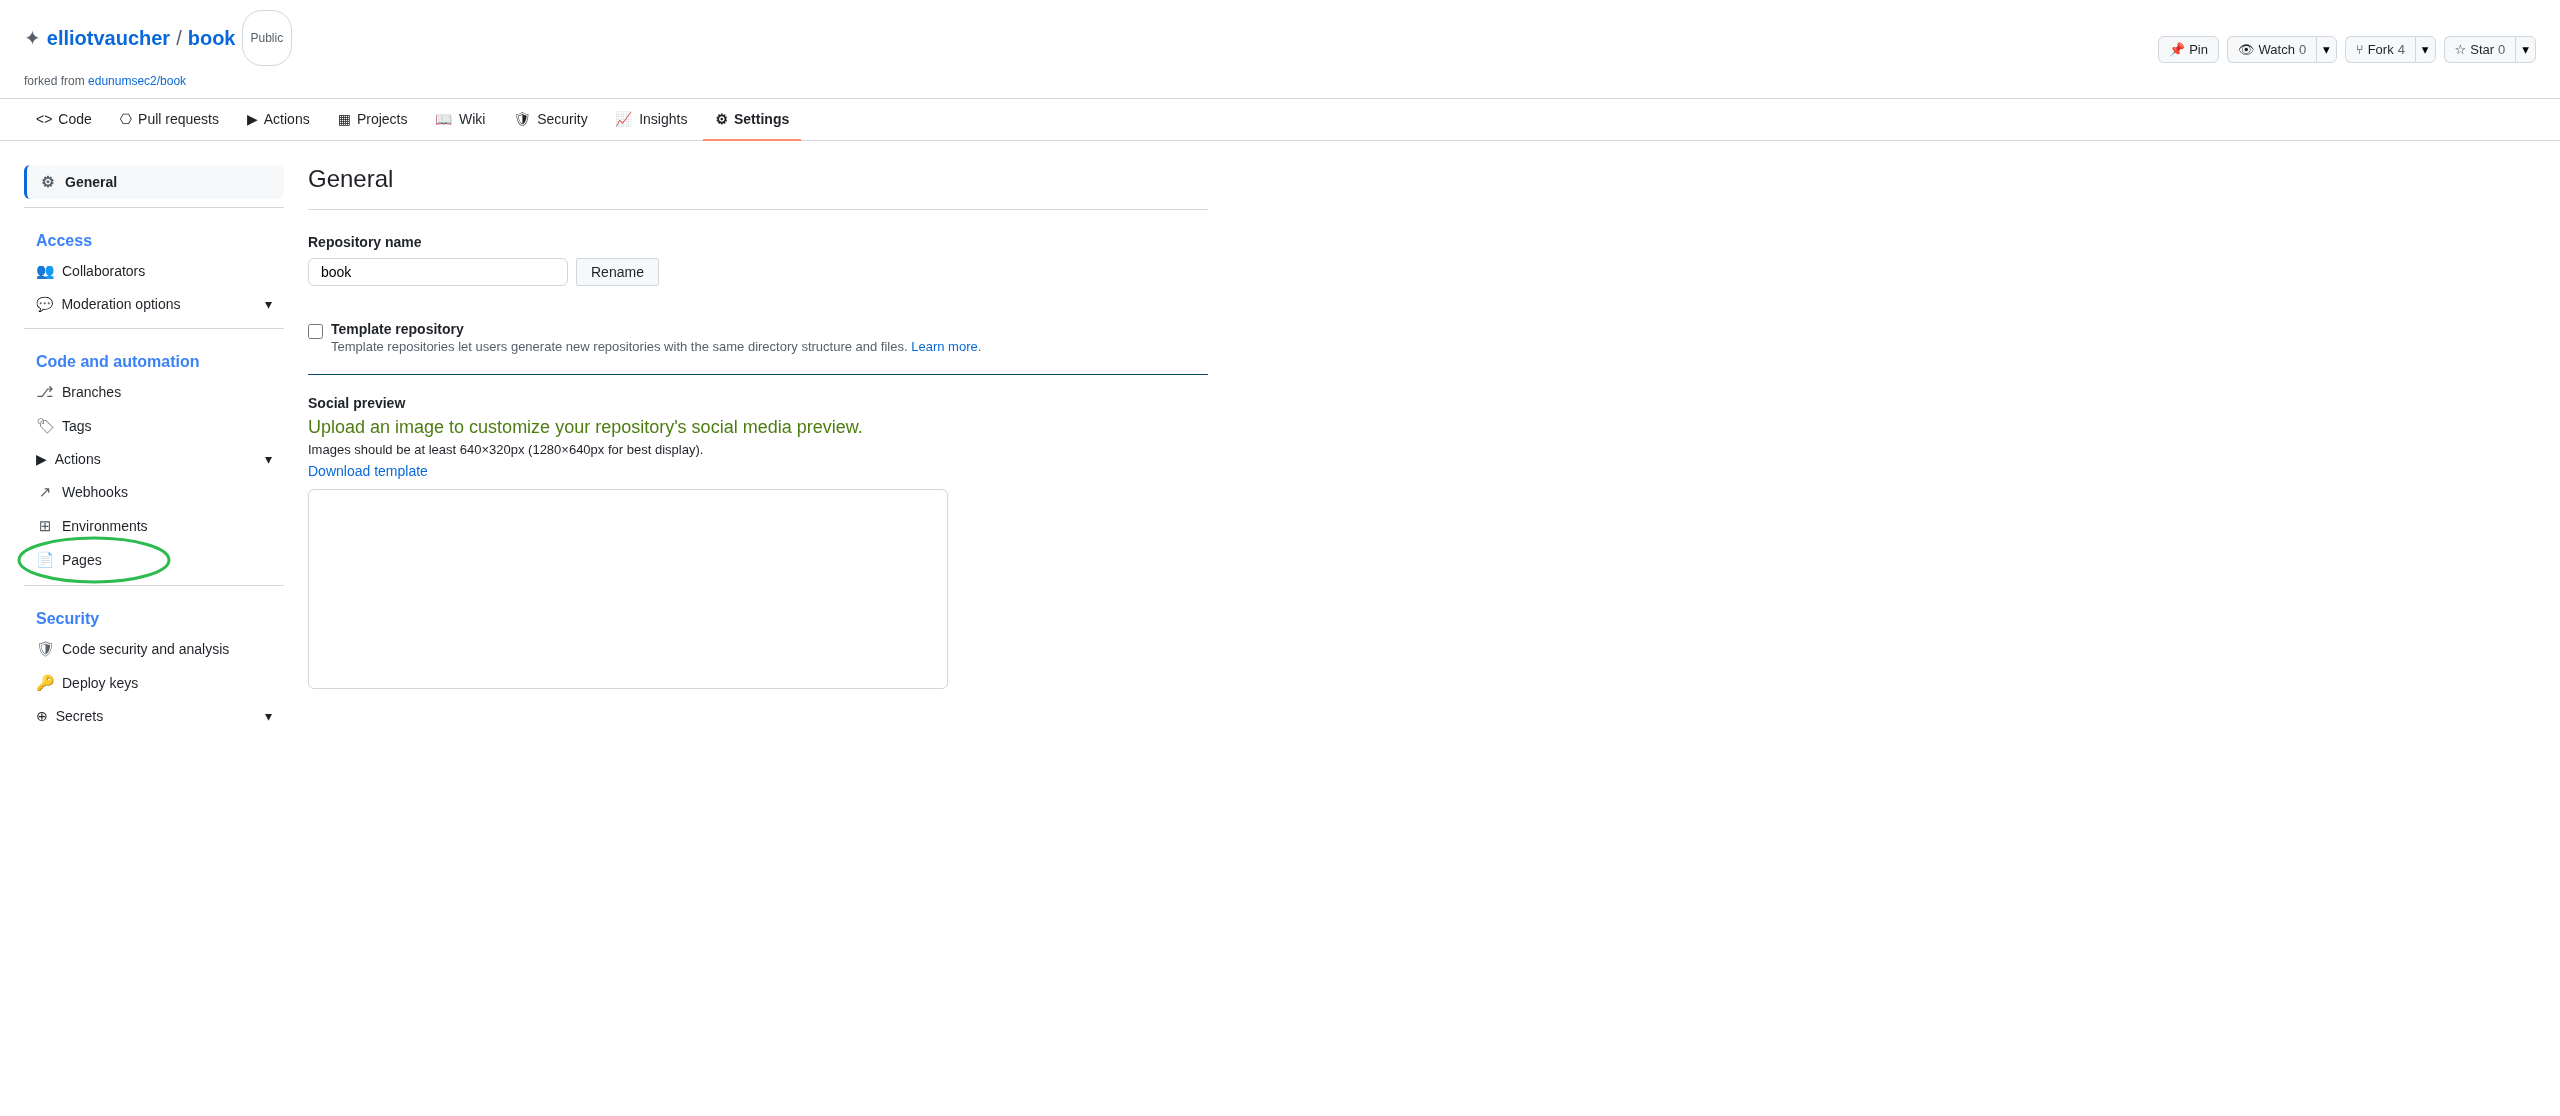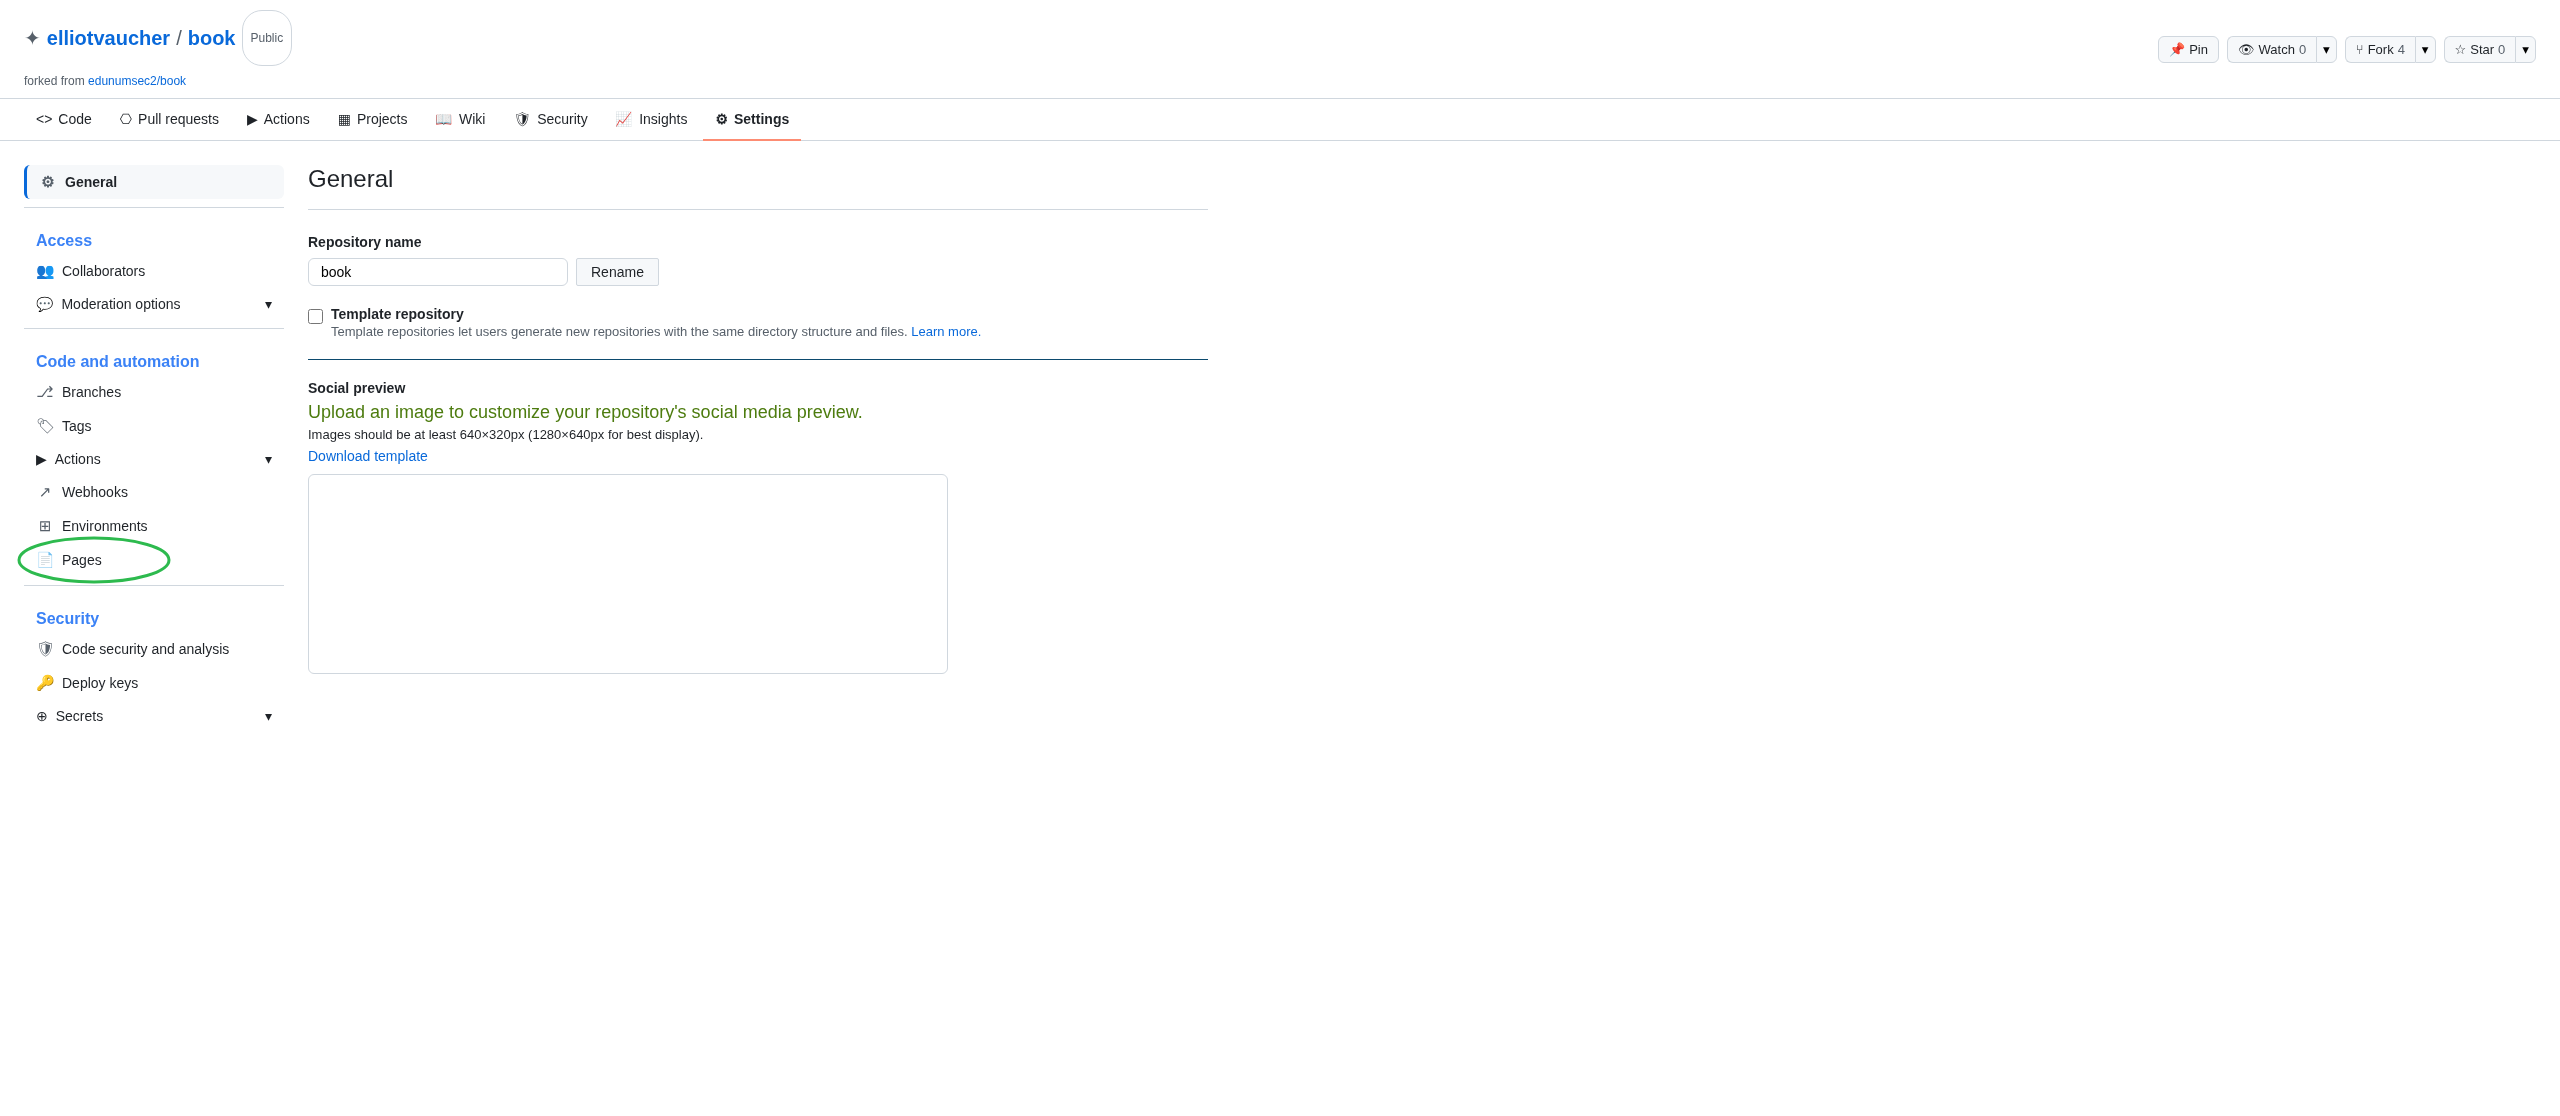--- a/index.html
+++ b/index.html
@@ -404,21 +404,21 @@
         <span class="icon">⊕</span>
         <span>Secrets</span>
       </div>
       <span>▾</span>
     </div>
   </aside>
 
   <main class="content">
     <h2 class="content-title">General</h2>
 
-    <div style="margin-bottom: 20px;">
+    <div style="margin-bottom: 35px;">
       <div class="section-label">Repository name</div>
       <div class="repo-name-row">
         <input type="text" class="repo-name-input" value="book" style="">
         <button class="rename-btn">Rename</button>
       </div>
     </div>
 
     <div class="template-row">
       <input type="checkbox" class="template-checkbox" style="">
       <div>

